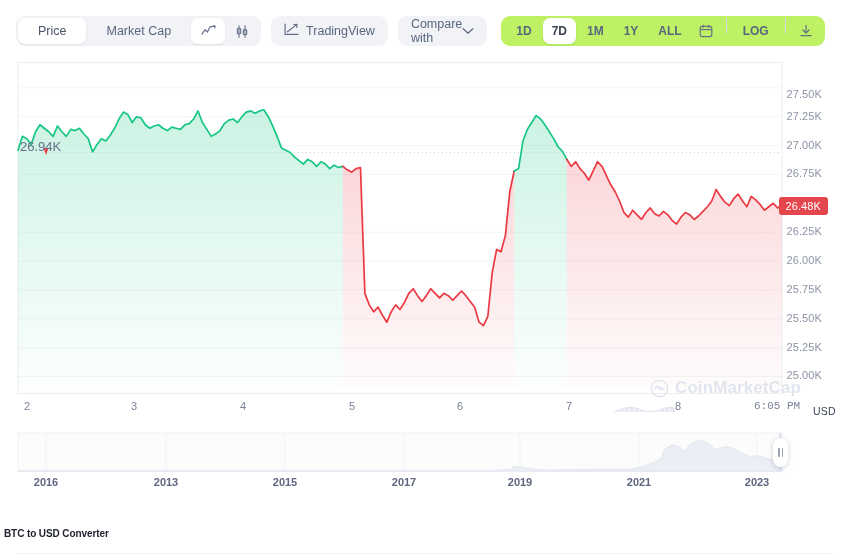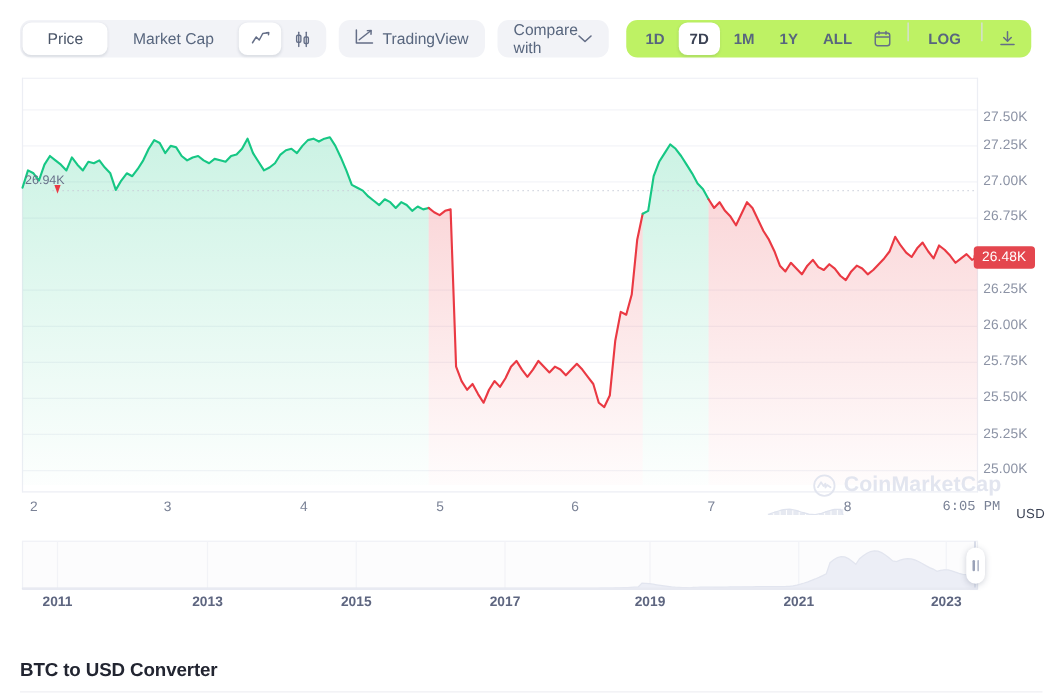--- a/index.html
+++ b/index.html
@@ -109,21 +109,21 @@
     position:absolute; right: 22px;
     background: #e4464e;
     color:#fff; font-size: 11px;
     padding: 3px 7px 3px 7px;
     border-radius: 3px;
     white-space: nowrap;
     letter-spacing: .1px;
   }
   .open-label {
     position: absolute;
-    font-size: 10px; color: #68718a;
+    font-size: 13px; color: #68718a;
     white-space: nowrap;
   }
   .watermark {
     position:absolute; display:flex; align-items:center; gap: 6px;
     color: #e2e5ef; font-size: 17px; font-weight: 600;
     letter-spacing: .1px;
     user-select: none;
   }
 
   .xlabels { position:absolute; left:0; top: 400px; width: 850px; height: 24px; }
@@ -157,22 +157,22 @@
   .navlabels { position:absolute; left:0; top: 476px; width: 850px; height: 20px; }
   .navlabel {
     position:absolute; top:0;
     font-size: 11px; font-weight: 600; color: #5e6680;
     transform: translateX(-50%);
     white-space: nowrap;
   }
 
   
   .footer-title {
-    position:absolute; left: 16px; top: 528px;
-    font-size: 15px; font-weight: 700; color: #222531;
+    position:absolute; left: 4px; top: 528px;
+    font-size: 10px; font-weight: 700; color: #222531;
     letter-spacing: -.1px;
   }
   .footer-rule {
     position:absolute; left: 16px; top: 553px; width: 818px; height: 1px;
     background: #eff0f3;
   }
 </style>
 </head>
 <body>
 
@@ -487,21 +487,21 @@
         <path d="M18 41 L18.00 40.67 L20.95 40.67 L23.90 40.67 L26.85 40.67 L29.80 40.67 L32.75 40.67 L35.70 40.67 L38.65 40.67 L41.60 40.67 L44.55 40.67 L47.50 40.67 L50.45 40.67 L53.40 40.67 L56.35 40.67 L59.30 40.67 L62.25 40.67 L65.20 40.67 L68.15 40.67 L71.10 40.67 L74.05 40.67 L77.00 40.67 L79.95 40.67 L82.90 40.67 L85.85 40.67 L88.80 40.67 L91.75 40.67 L94.69 40.67 L97.64 40.67 L100.59 40.67 L103.54 40.67 L106.49 40.67 L109.44 40.67 L112.39 40.67 L115.34 40.67 L118.29 40.67 L121.24 40.67 L124.19 40.67 L127.14 40.67 L130.09 40.67 L133.04 40.67 L135.99 40.67 L138.94 40.67 L141.89 40.67 L144.84 40.67 L147.79 40.67 L150.74 40.67 L153.69 40.67 L156.64 40.67 L159.59 40.67 L162.54 40.67 L165.49 40.67 L168.44 40.67 L171.39 40.67 L174.34 40.67 L177.29 40.67 L180.24 40.67 L183.19 40.67 L186.14 40.67 L189.09 40.67 L192.04 40.67 L194.99 40.67 L197.94 40.67 L200.89 40.67 L203.84 40.67 L206.79 40.67 L209.74 40.67 L212.69 40.67 L215.64 40.67 L218.59 40.67 L221.54 40.67 L224.49 40.67 L227.44 40.67 L230.39 40.67 L233.34 40.67 L236.29 40.67 L239.24 40.67 L242.19 40.67 L245.14 40.67 L248.08 40.67 L251.03 40.67 L253.98 40.67 L256.93 40.67 L259.88 40.67 L262.83 40.67 L265.78 40.67 L268.73 40.67 L271.68 40.67 L274.63 40.67 L277.58 40.67 L280.53 40.67 L283.48 40.67 L286.43 40.67 L289.38 40.67 L292.33 40.67 L295.28 40.67 L298.23 40.67 L301.18 40.67 L304.13 40.67 L307.08 40.67 L310.03 40.67 L312.98 40.67 L315.93 40.67 L318.88 40.67 L321.83 40.67 L324.78 40.67 L327.73 40.67 L330.68 40.67 L333.63 40.67 L336.58 40.67 L339.53 40.67 L342.48 40.67 L345.43 40.67 L348.38 40.67 L351.33 40.67 L354.28 40.67 L357.23 40.67 L360.18 40.67 L363.13 40.67 L366.08 40.67 L369.03 40.67 L371.98 40.67 L374.93 40.67 L377.88 40.67 L380.83 40.67 L383.78 40.67 L386.73 40.67 L389.68 40.67 L392.63 40.67 L395.58 40.67 L398.53 40.67 L401.47 40.67 L404.42 40.67 L407.37 40.67 L410.32 40.67 L413.27 40.67 L416.22 40.67 L419.17 40.67 L422.12 40.67 L425.07 40.67 L428.02 40.67 L430.97 40.67 L433.92 40.67 L436.87 40.67 L439.82 40.67 L442.77 40.67 L445.72 40.67 L448.67 40.67 L451.62 40.67 L454.57 40.67 L457.52 40.67 L460.47 40.67 L463.42 40.67 L466.37 40.67 L469.32 40.67 L472.27 40.67 L475.22 40.67 L478.17 40.60 L481.12 40.58 L484.07 40.55 L487.02 40.50 L489.97 40.44 L492.92 40.36 L495.87 40.27 L498.82 40.16 L501.77 40.04 L504.72 39.90 L507.67 39.74 L510.62 39.57 L513.57 36.45 L516.52 36.65 L519.47 36.98 L522.42 37.39 L525.37 37.85 L528.32 38.32 L531.27 38.76 L534.22 39.15 L537.17 39.48 L540.12 39.74 L543.07 39.93 L546.02 40.08 L548.97 40.18 L551.92 40.24 L554.86 39.83 L557.81 39.80 L560.76 39.78 L563.71 39.75 L566.66 39.73 L569.61 39.70 L572.56 39.67 L575.51 39.65 L578.46 39.62 L581.41 39.60 L584.36 39.57 L587.31 39.55 L590.26 39.52 L593.21 39.50 L596.16 39.47 L599.11 39.44 L602.06 39.42 L605.01 39.39 L607.96 39.37 L610.91 39.34 L613.86 39.32 L616.81 39.29 L619.76 39.27 L622.71 39.24 L625.66 39.22 L628.61 39.19 L631.56 39.03 L634.51 38.61 L637.46 38.02 L640.41 37.28 L643.36 36.41 L646.31 35.43 L649.26 34.35 L652.21 33.16 L655.16 31.88 L658.11 30.51 L661.06 29.05 L664.01 20.19 L666.96 17.87 L669.91 16.11 L672.86 15.29 L675.81 15.58 L678.76 16.91 L681.71 19.01 L684.66 21.43 L687.61 16.96 L690.56 14.56 L693.51 12.57 L696.46 11.21 L699.41 10.65 L702.36 10.96 L705.31 12.10 L708.25 13.93 L711.20 16.24 L714.15 18.74 L717.10 19.20 L720.05 18.15 L723.00 17.34 L725.95 16.98 L728.90 17.18 L731.85 17.96 L734.80 19.23 L737.75 20.83 L740.70 22.53 L743.65 24.07 L746.60 25.24 L749.55 27.11 L752.50 26.26 L755.45 25.84 L758.40 25.98 L761.35 26.64 L764.30 27.63 L767.25 28.67 L770.20 29.46 L773.15 29.78 L776.10 29.53 L779.05 28.79 L782.00 27.77 L782 41 Z" fill="#eceef6" stroke="#e2e5ef" stroke-width="1"></path>
         <line x1="780" y1="3" x2="780" y2="41" stroke="#d8dce9" stroke-width="1.5"></line>
         <rect x="18" y="40" width="764" height="2" fill="#e8eaf2"></rect>
       </svg>
     <div class="nav-handle" style="left: 773px; top: 8px;">
       <i></i>
         <i></i>
     </div>
   </div>
   <div class="navlabels" id="nav-axis">
-      <div class="navlabel" style="left: 46px;">2011</div>
+      <div class="navlabel" style="left: 46px;">2016</div>
       <div class="navlabel" style="left: 166px;">2013</div>
       <div class="navlabel" style="left: 285px;">2015</div>
       <div class="navlabel" style="left: 404px;">2017</div>
       <div class="navlabel" style="left: 520px;">2019</div>
       <div class="navlabel" style="left: 639px;">2021</div>
       <div class="navlabel" style="left: 757px;">2023</div>
     </div>
 
   <div class="footer-title">BTC to USD Converter</div>
   <div class="footer-rule"></div>

